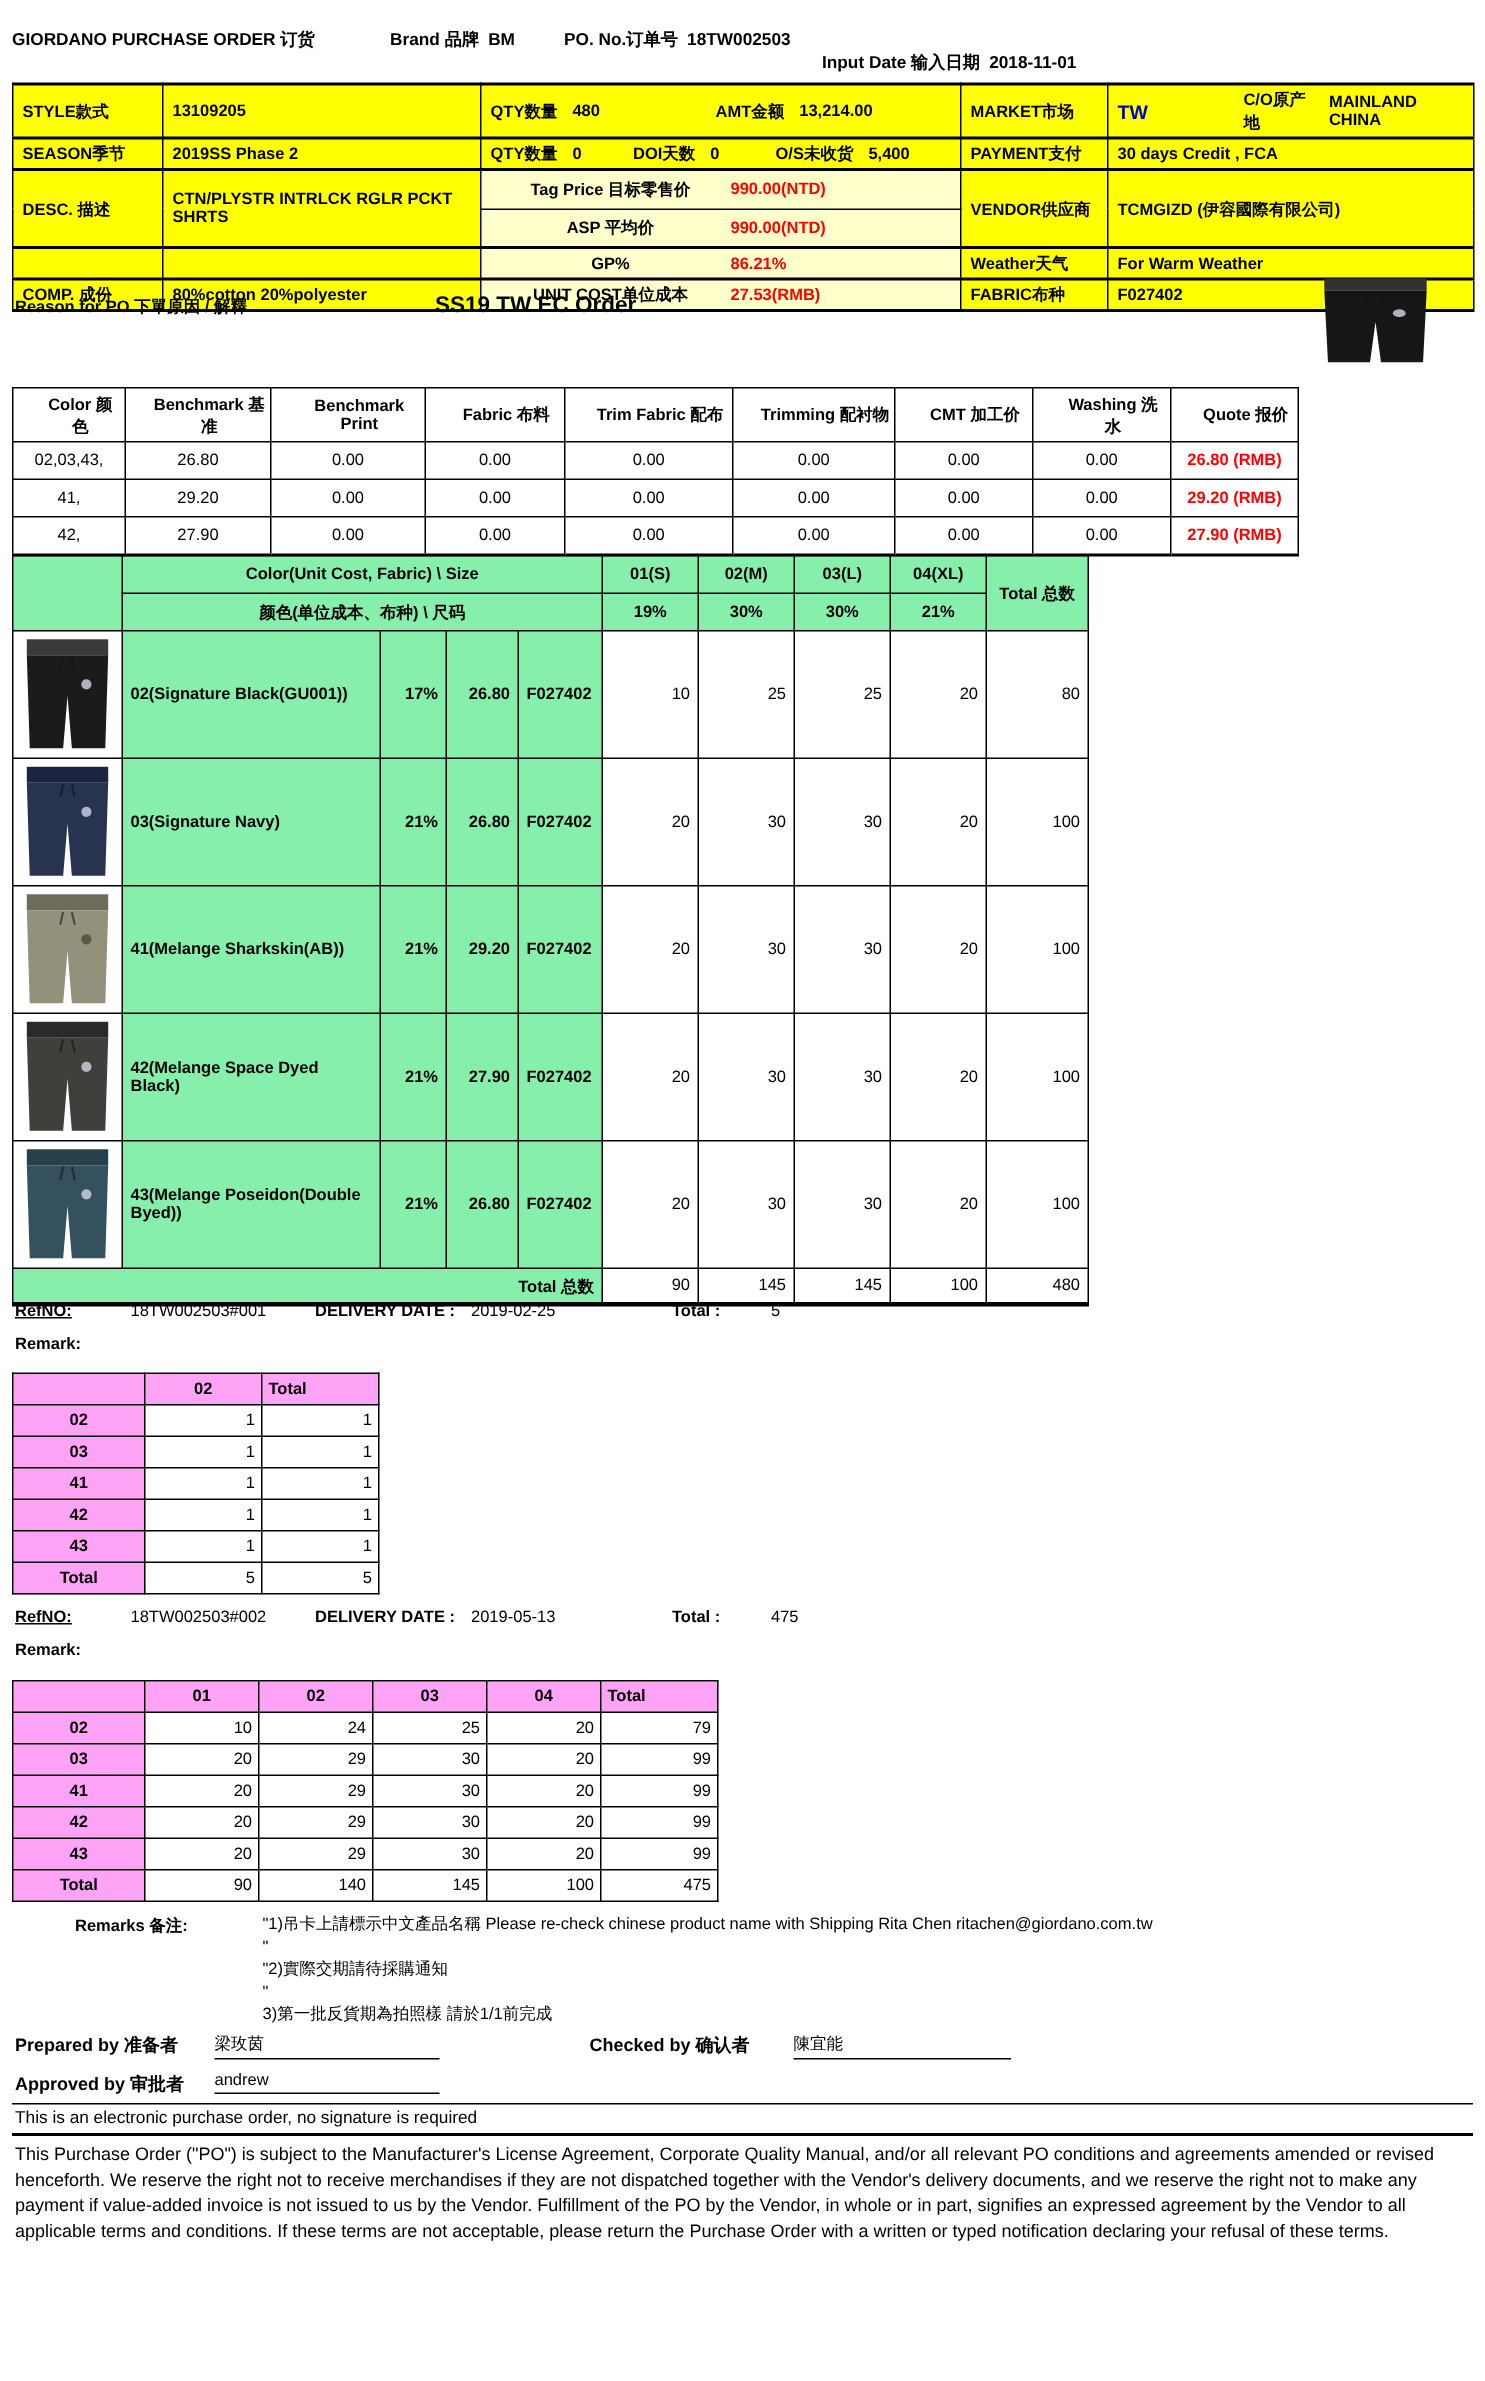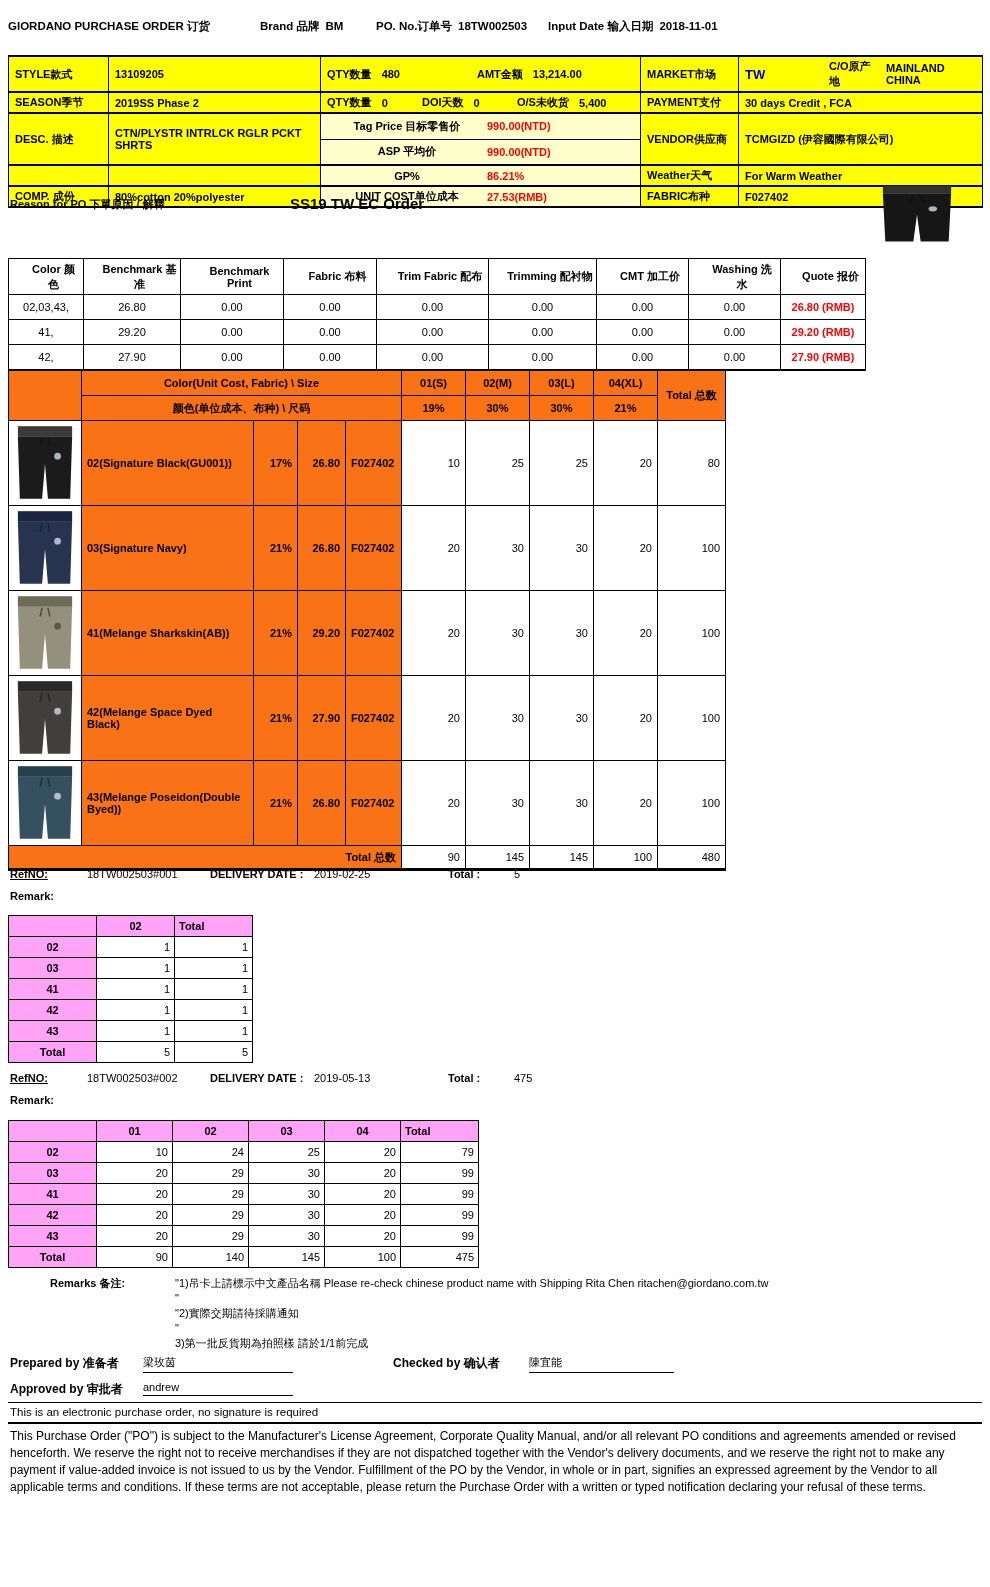--- a/index.html
+++ b/index.html
@@ -7,21 +7,21 @@
   .page { position:relative; width:990px; height:1587px; background:#fff;
           font-family:"Liberation Sans", sans-serif; font-size:11px; color:#000; overflow:hidden; }
   .red { color:#f00; font-weight:bold; }
   .blue { color:#0000cc; font-weight:bold; font-size:13px; }
 
   
   .tophdr { position:absolute; top:16px; left:8px; width:974px; height:40px; font-weight:bold; font-size:11.5px; }
   .tophdr .ti { position:absolute; left:0; top:3px; }
   .tophdr .p1 { position:absolute; left:252px; top:3px; }
   .tophdr .p2 { position:absolute; left:368px; top:3px; }
-  .tophdr .p3 { position:absolute; left:540px; top:3px; }
+  .tophdr .p3 { position:absolute; left:540px; top:18px; }
   .tophdr .p4 { position:absolute; left:732px; top:3px; width:242px; }
   .tophdr span.v { margin-left:6px; }
 
   
   table.info { position:absolute; top:55px; left:8px; width:974px; border-collapse:collapse; table-layout:fixed; font-weight:bold; }
   table.info td { border:1px solid #000; padding:2px 6px; vertical-align:middle; }
   table.info tr { border-top:2px solid #000; border-bottom:2px solid #000; }
   tr.sub1 { border-bottom:1px solid #000 !important; }
   tr.sub2 { border-top:1px solid #000 !important; }
   .yel { background:#ffff00; }
@@ -42,21 +42,21 @@
   
   table.quote { position:absolute; top:258px; left:8px; border-collapse:collapse; table-layout:fixed; }
   table.quote td, table.quote th { border:1px solid #000; text-align:center; padding:2px 3px; }
   table.quote th { font-weight:bold; height:36px; vertical-align:middle;padding-left:18px; }
   table.quote td { height:25px; }
   table.quote tr.last td { border-bottom:2px solid #000; }
 
   
   table.sizes { position:absolute; top:370px; left:8px; border-collapse:collapse; table-layout:fixed; }
   table.sizes td { border:1px solid #000; padding:2px 5px; vertical-align:middle; }
-  .pink { background:#f97316; }
+  .pink { background:#86efac; }
   table.sizes td.hd { text-align:center; font-weight:bold; height:25px; }
   table.sizes tr.prow td { height:82px; }
   td.imgcell { text-align:center; padding:1px; background:#fff; }
   td.cname { font-weight:bold; text-align:left; }
   td.cpct, td.ccost { font-weight:bold; text-align:right; padding-right:4px; }
   td.cfab { font-weight:bold; text-align:left; }
   td.qty { text-align:right; padding-right:6px; background:#fff; }
   tr.trow td { height:24px; border-bottom:3px solid #000; }
   td.tlabel { text-align:right; font-weight:bold; padding-right:6px; }
   .shorts { width:62px; height:76px; display:block; margin:2px auto; }

